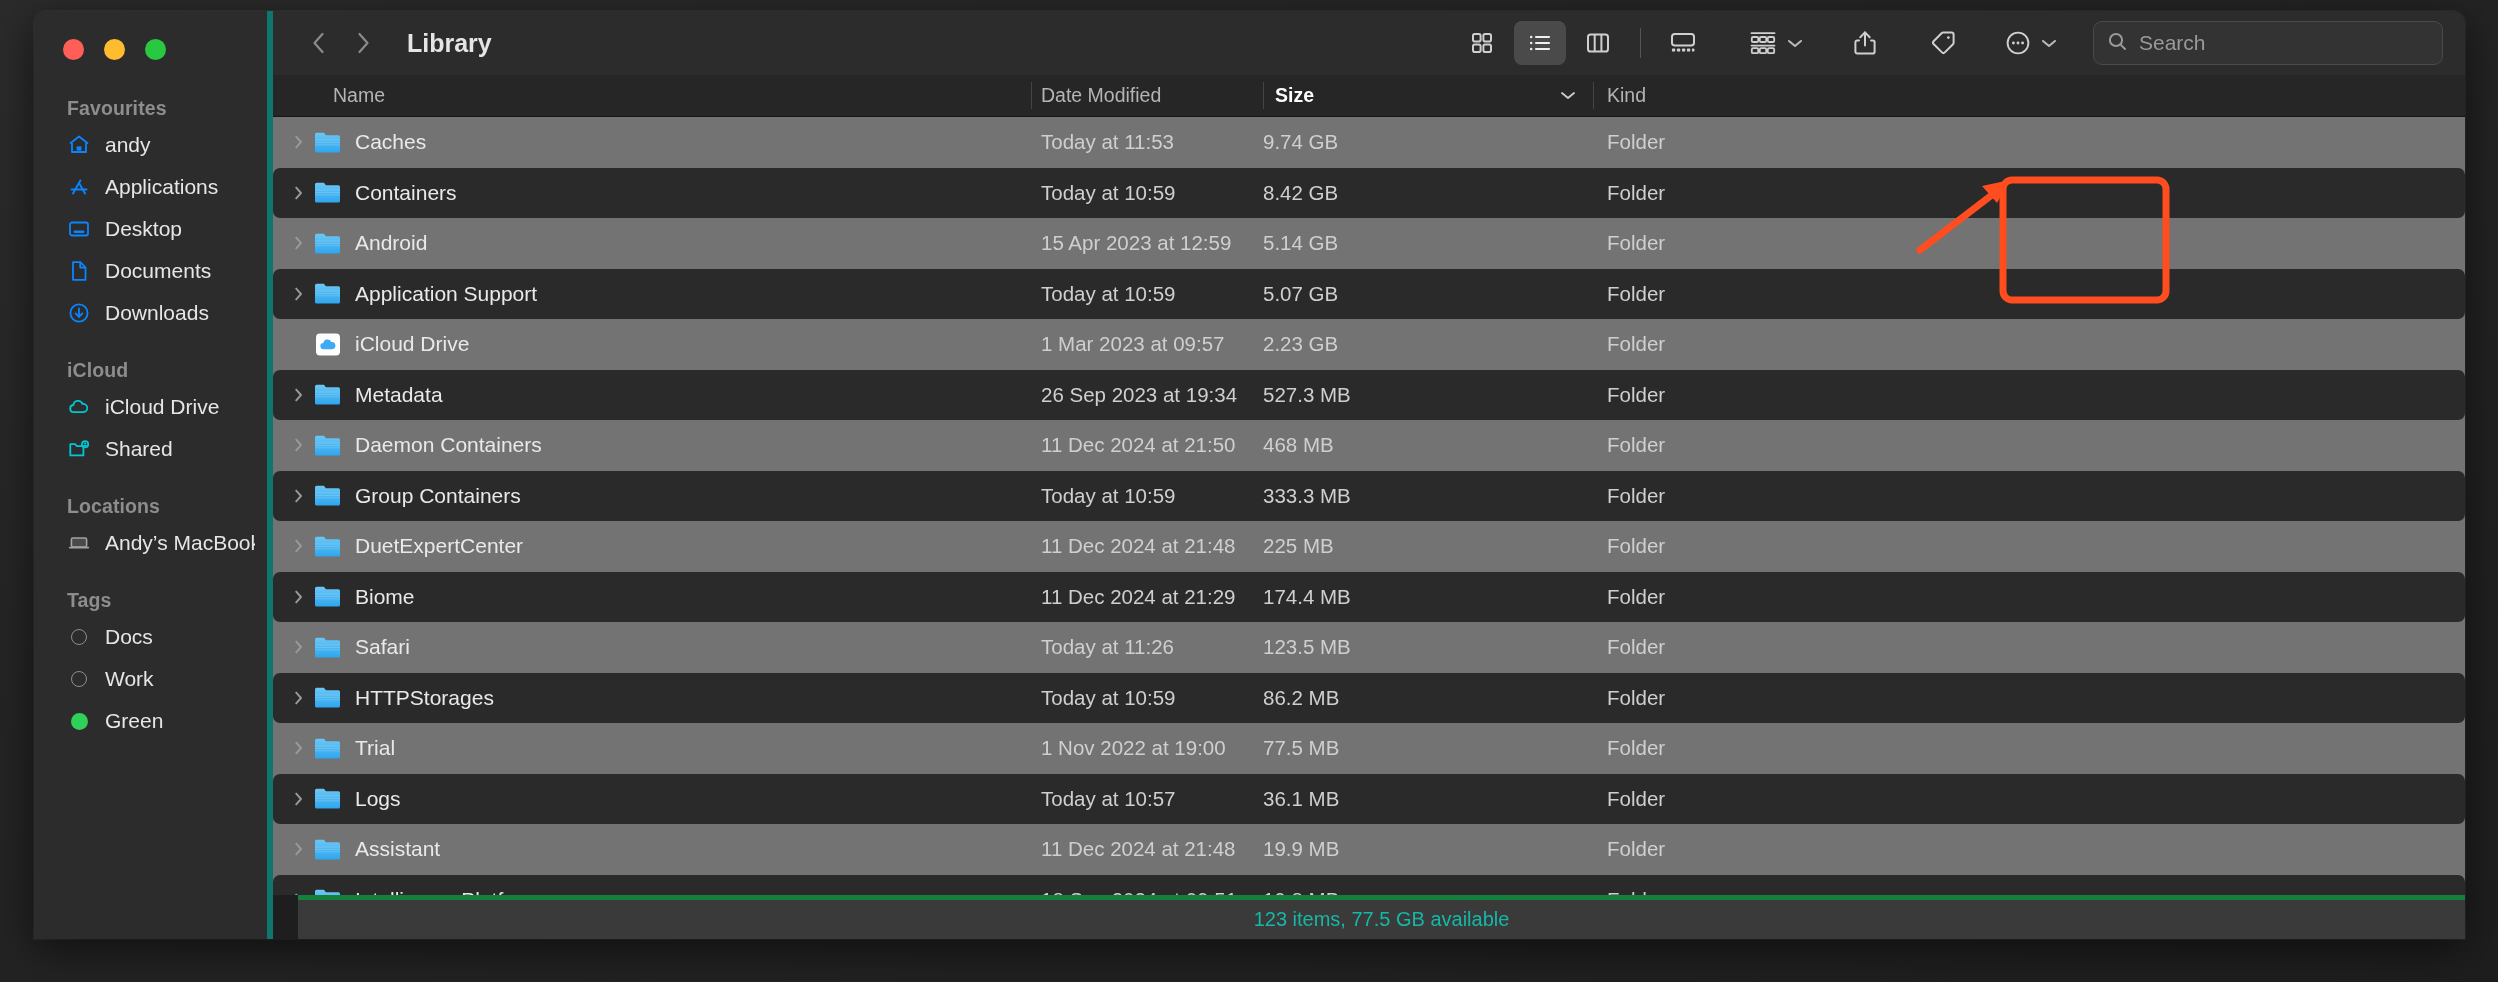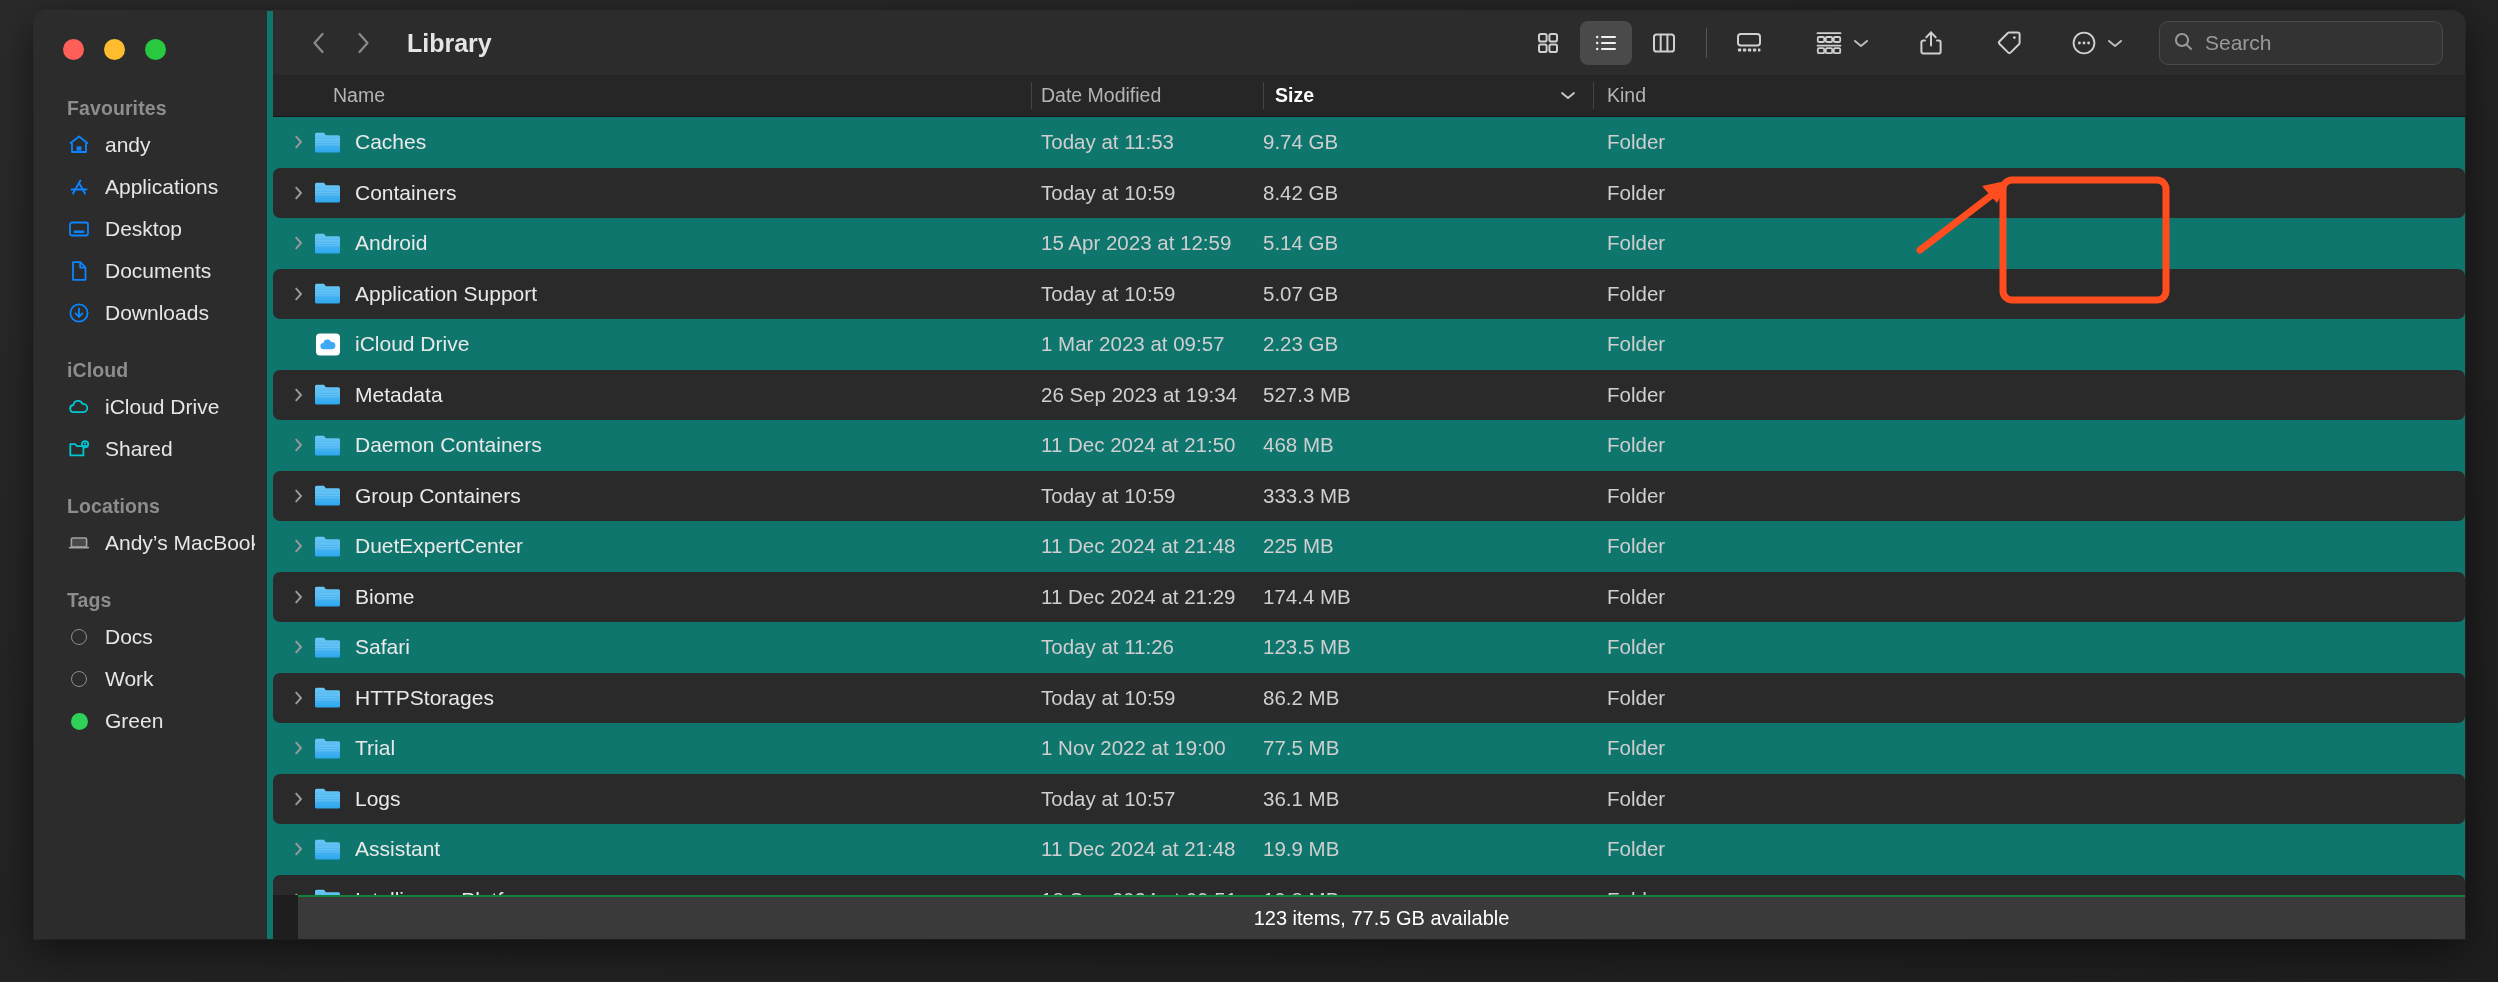--- a/index.html
+++ b/index.html
@@ -115,21 +115,21 @@
   .vsep { width: 1px; height: 30px; background: #555; margin: 0 10px; }
   .tb-btn {
     height: 44px; min-width: 44px;
     display: flex; align-items: center; justify-content: center;
     color: #cfcfcf; border-radius: 8px;
     gap: 6px; padding: 0 4px;
   }
   .chev-small { color: #b9b9b9; display: flex; align-items: center; }
   .tb-gap { width: 34px; }
   #search-box {
-    width: 284px; height: 44px;
+    width: 350px; height: 44px;
     background: #333333;
     border: 1px solid #4a4a4a;
     border-radius: 9px;
     display: flex; align-items: center;
     padding: 0 12px;
     gap: 10px;
     margin-left: 30px;
   }
   #search-placeholder { color: #9a9a9a; font-size: 21px; }
 
@@ -146,21 +146,21 @@
     content: ""; position: absolute; left: 0; top: 7px; bottom: 7px;
     width: 1px; background: #454545;
   }
   .c-name { width: 758px; padding-left: 60px; }
   .c-date { width: 232px; padding-left: 10px; }
   .c-size { width: 330px; padding-left: 12px; justify-content: space-between; padding-right: 14px; }
   .c-size .lbl { color: #fdfdfd; font-weight: 700; }
   .c-kind { flex: 1; padding-left: 14px; }
 
   
-  #file-list { flex: 1; min-height: 0; overflow: hidden; background: #0f766e; }
+  #file-list { flex: 1; min-height: 0; overflow: hidden; background: #737373; }
   .row {
     height: 50.5px;
     display: flex; align-items: center;
     font-size: 21px; color: #e9e9e9;
   }
   .row.alt { background: #2a2a2a; border-radius: 7px; }
   .r-name { width: 758px; display: flex; align-items: center; padding-left: 12px; }
   .disclosure {
     width: 28px; flex: 0 0 28px;
     display: flex; align-items: center; justify-content: center;
@@ -169,23 +169,23 @@
   .r-icon { width: 30px; flex: 0 0 30px; margin-right: 12px; display:flex; align-items:center; justify-content:center; }
   .folder-ico { width: 28px; height: 23px; display:block; }
   .r-date { width: 232px; padding-left: 10px; color: #cfcfcf; font-size: 20.5px; white-space: nowrap; }
   .r-size { width: 330px; padding-right: 14px; text-align: left; color: #cfcfcf; font-size: 20.5px; }
   .r-kind { flex: 1; padding-left: 14px; color: #cfcfcf; font-size: 20.5px; }
 
   
   #status-bar {
     height: 44px; flex: 0 0 44px;
     background: #3a3a3a;
-    border-top: 2px solid #15803d;
+    border-top: 5px solid #15803d;
     display: flex; align-items: center; justify-content: center;
-    color: #ffffff; font-size: 20px; margin-left: 25px;
+    color: #14b8a6; font-size: 20px; margin-left: 25px;
   }
 
   
   #annotation-layer {
     position: absolute; inset: 0; pointer-events: none;
   }
 </style>
 </head>
 <body>
 

